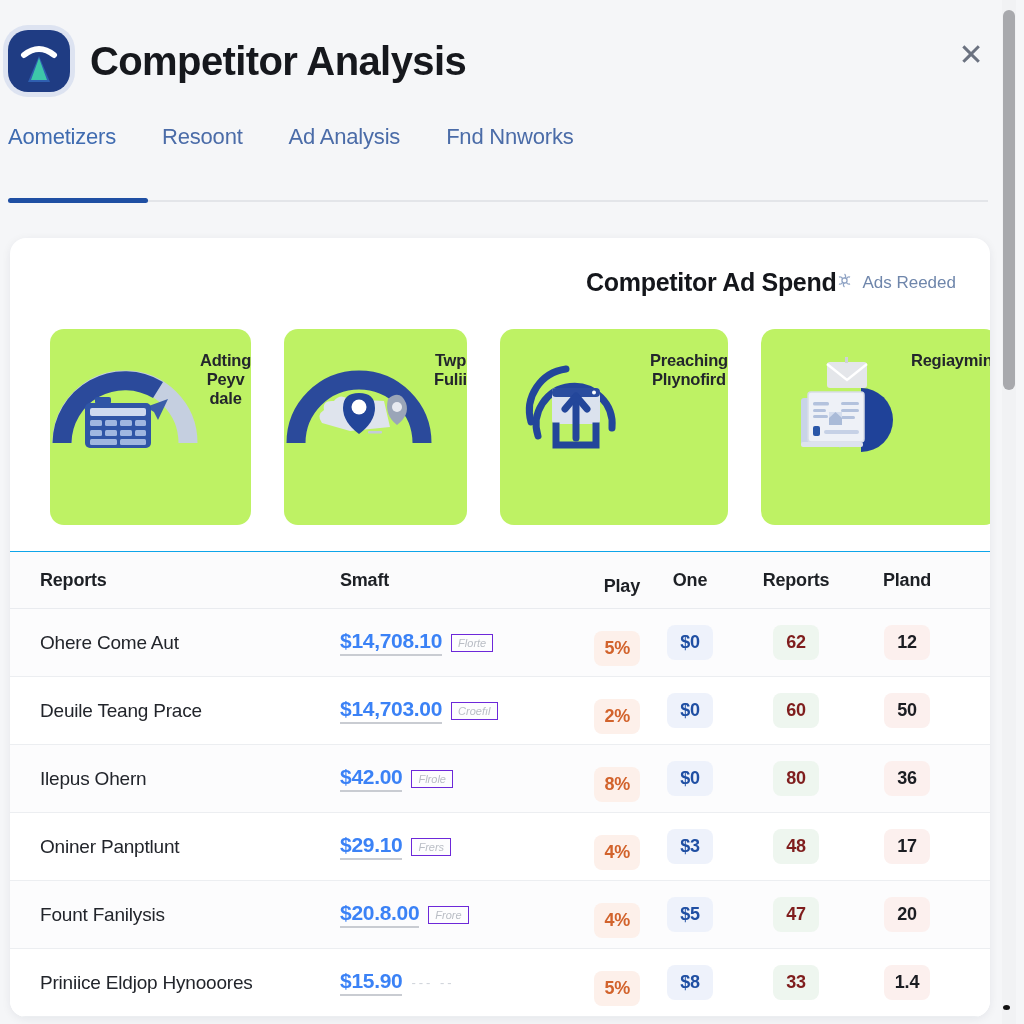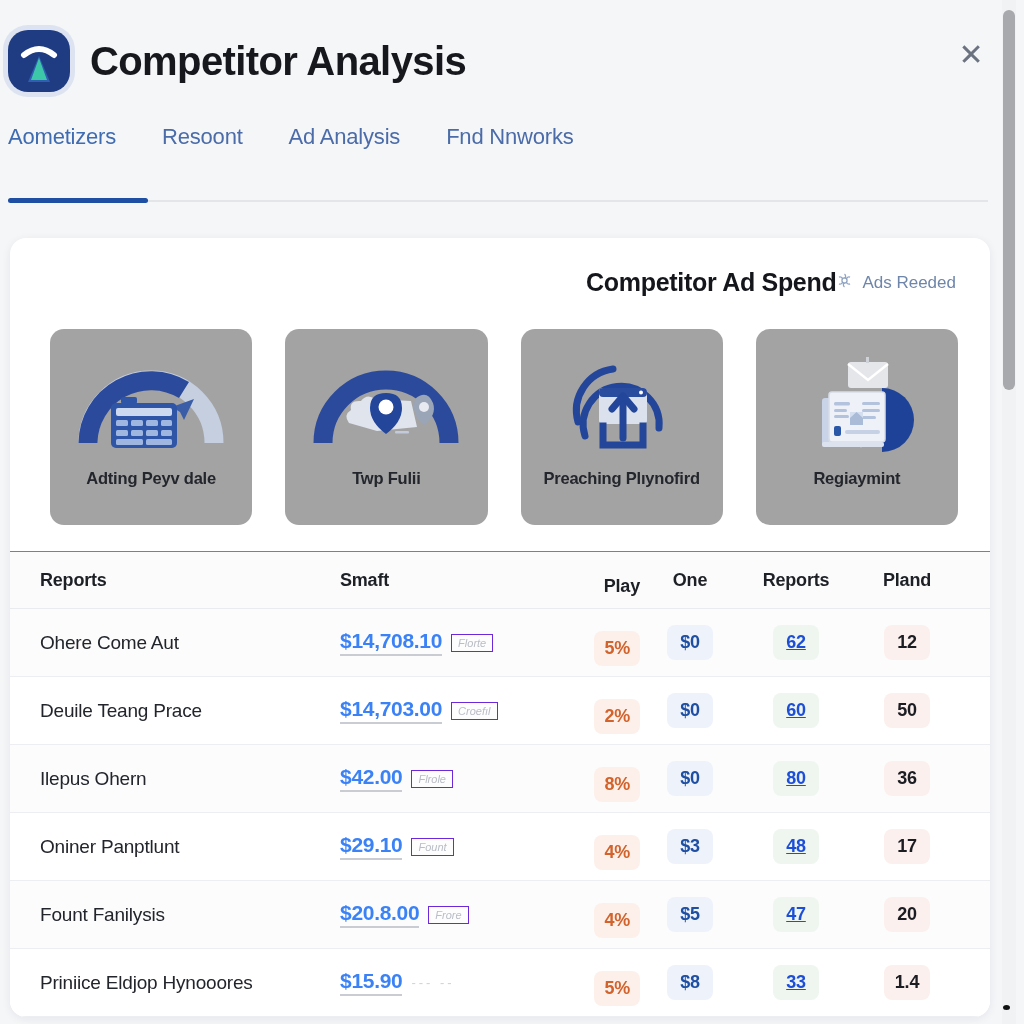--- a/index.html
+++ b/index.html
@@ -140,26 +140,26 @@
   }
 
   
   .tiles {
     display: flex;
     gap: 33px;
     padding: 18px 32px 26px 40px;
   }
   .tile {
     flex: 1;
-    background: #a3a3a3;
+    background: #bef264;
     border-radius: 14px;
     height: 196px;
     display: flex;
-    flex-direction: column;
-    align-items: center;
+    flex-direction: row;
+    align-items: flex-start;
     justify-content: flex-start;
     padding-top: 18px;
   }
   .tile-art {
     height: 118px;
     display: flex;
     align-items: center;
     justify-content: center;
   }
   .tile-label {
@@ -243,21 +243,21 @@
     display: inline-block;
     min-width: 46px;
     padding: 7px 10px;
     border-radius: 8px;
     font-size: 18px;
     font-weight: bold;
     letter-spacing: -0.2px;
   }
   .pill-pct   { background: #fdf0ea; color: #d2632c; }
   .pill-money { background: #eef2fb; color: #1f4fa3; }
-  .pill-count { background: #eef6ef; color: #1d4ed8; text-decoration: underline; }
+  .pill-count { background: #eef6ef; color: #7f1d1d; }
   .pill-plan  { background: #fcf0ee; color: #1b1d22; }
 
   
   .scroll-track {
     position: absolute;
     top: 0;
     right: 8px;
     width: 14px;
     height: 1024px;
     background: #f1f2f4;
@@ -469,21 +469,21 @@
         <div class="c-one"><span class="pill pill-money">$0</span></div>
         <div class="c-rep"><span class="pill pill-count">80</span></div>
         <div class="c-plan"><span class="pill pill-plan">36</span></div>
       </div>
 
       <div class="trow">
         <div class="c-name cell-name">Oniner Panptlunt</div>
         <div class="c-spend">
           <div class="spend-wrap">
             <span class="spend-val">$29.10</span>
-            <span class="spend-tag">Fount</span>
+            <span class="spend-tag">Frers</span>
           </div>
         </div>
         <div class="c-play"><span class="pill pill-pct">4%</span></div>
         <div class="c-one"><span class="pill pill-money">$3</span></div>
         <div class="c-rep"><span class="pill pill-count">48</span></div>
         <div class="c-plan"><span class="pill pill-plan">17</span></div>
       </div>
 
       <div class="trow">
         <div class="c-name cell-name">Fount Fanilysis</div>

